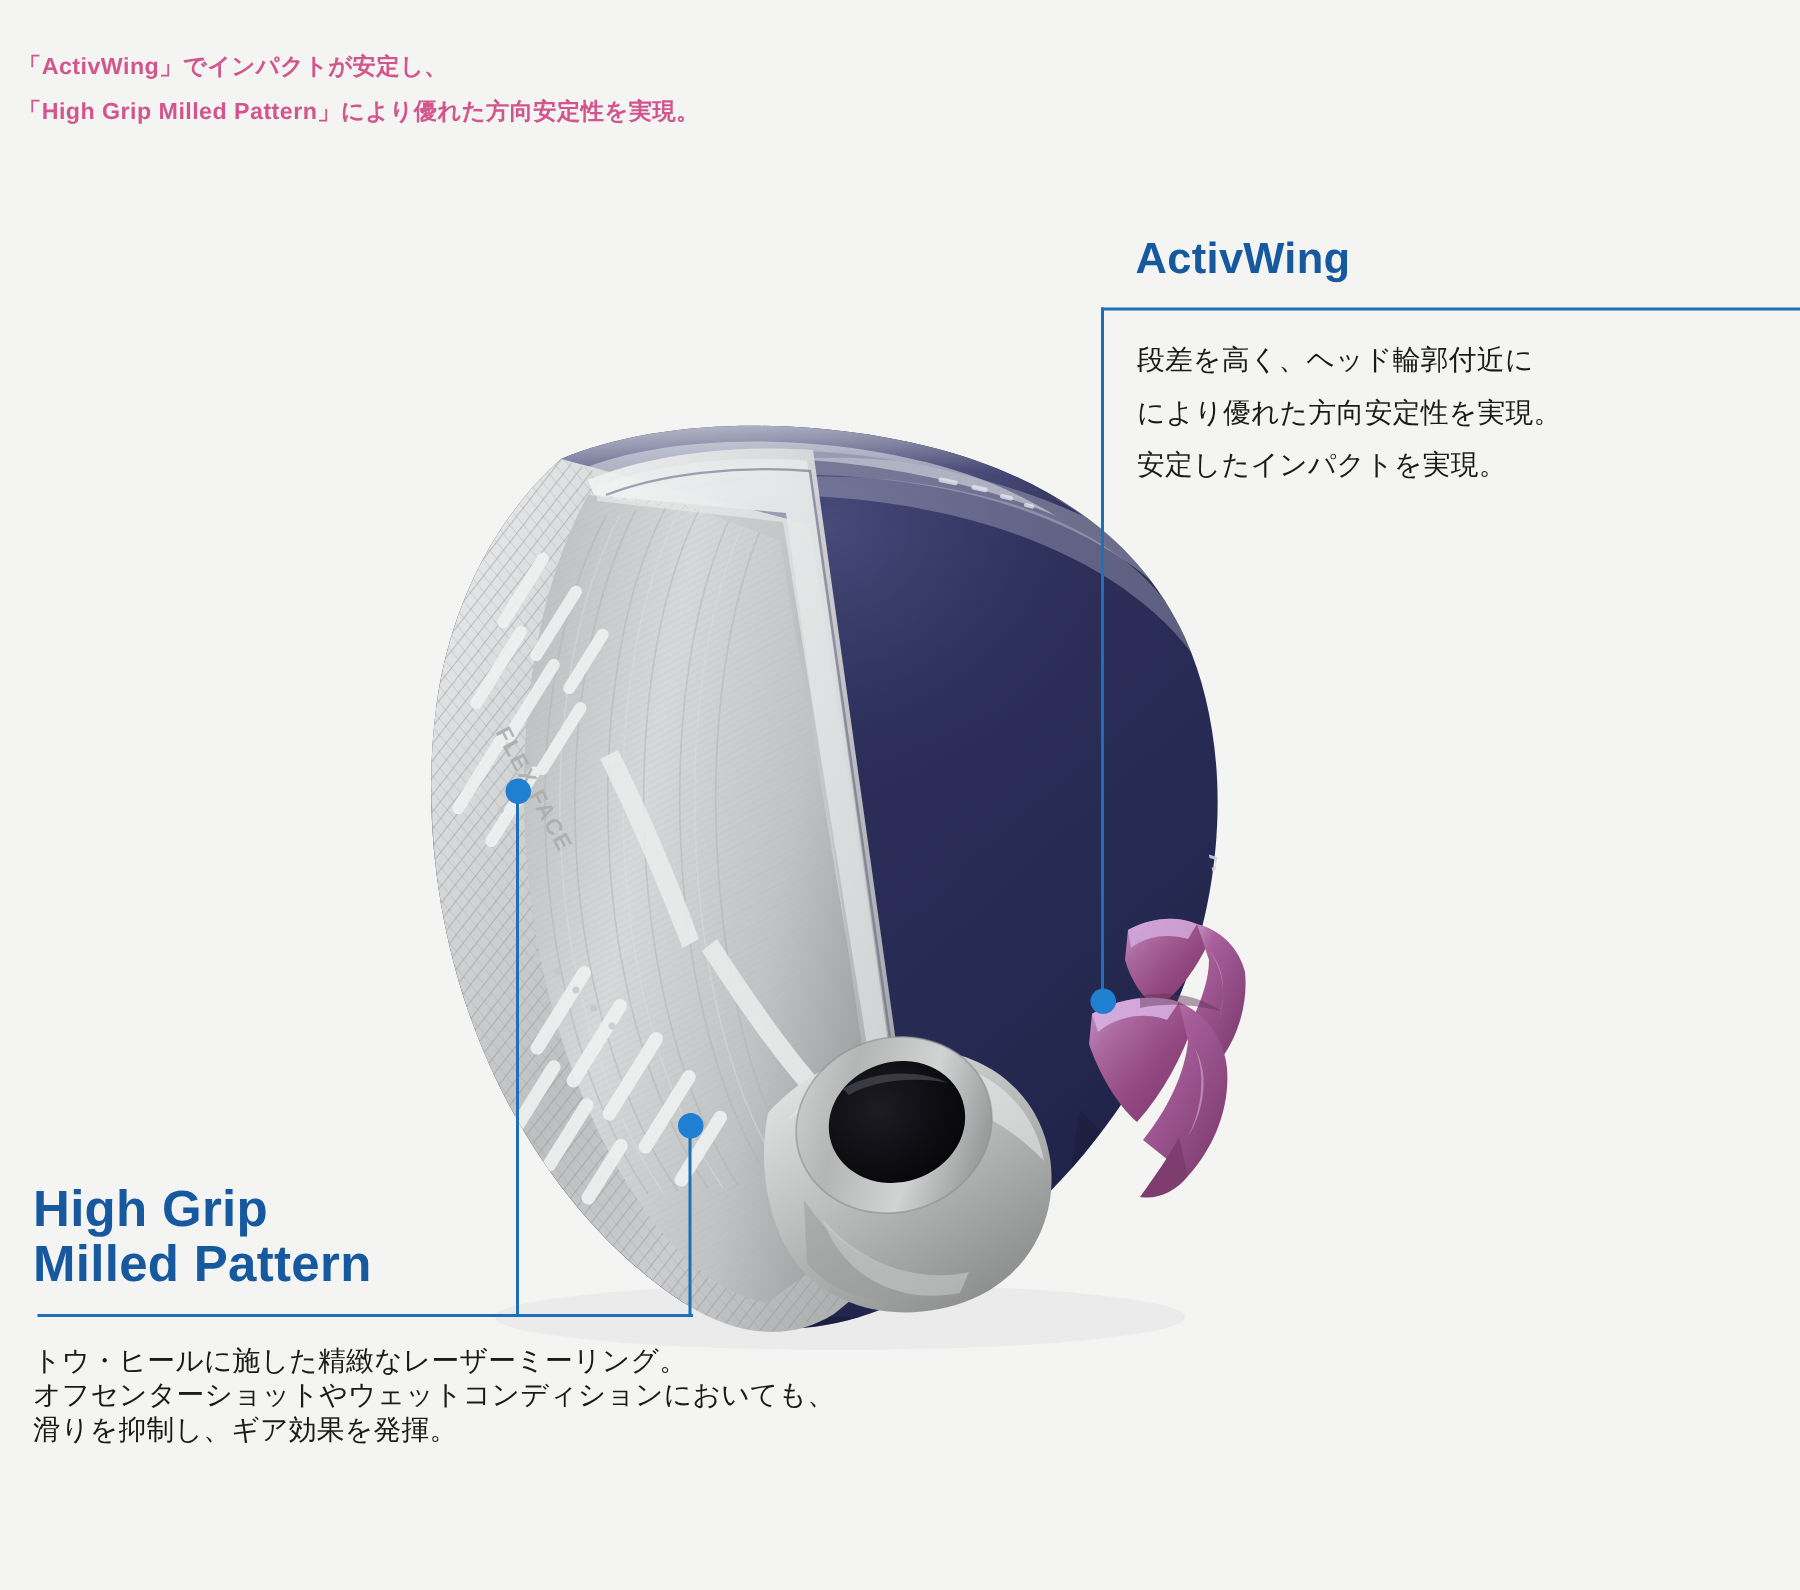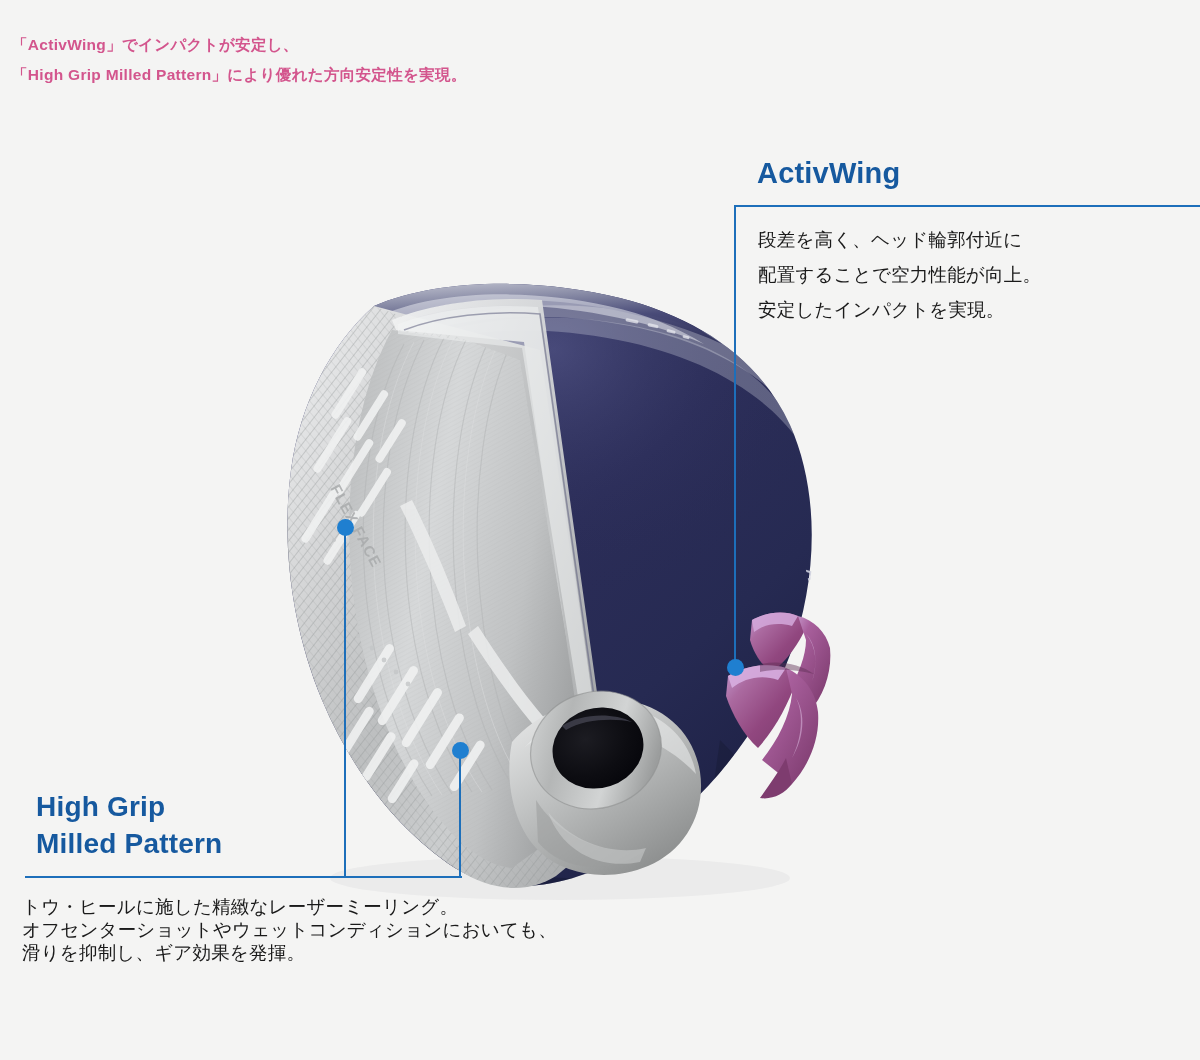--- a/index.html
+++ b/index.html
@@ -65,23 +65,23 @@
     color:#1a1a1a;
     font-size:18.5px;
     line-height:35px;
     letter-spacing:0.2px;
     white-space:pre-line;
   }
 
   
   .hg-title {
     position:absolute;
-    left:36px; top:788px;
+    left:22px; top:788px;
     color:#16599f;
-    font-size:28px;
+    font-size:34px;
     font-weight:bold;
     line-height:37px;
     letter-spacing:0.2px;
     white-space:pre-line;
   }
   .hg-rule-h {
     position:absolute;
     left:25px; top:876px;
     width:437px; height:2px;
     background:#1d6fba;
@@ -423,21 +423,21 @@
       <path d="M720,740 C760,780 790,820 800,860 L700,880 Z" fill="#14172f" opacity="0.35"></path>
     </g>
   </svg>
   </div>
 
   <div class="aw-title">ActivWing</div>
   <div class="aw-rule-h"></div>
   <div class="aw-rule-v"></div>
   <div class="aw-dot"></div>
   <div class="aw-body">段差を高く、ヘッド輪郭付近に
-配置することで空力性能が向上。
+により優れた方向安定性を実現。
 安定したインパクトを実現。</div>
 
   <div class="hg-title">High Grip
 Milled Pattern</div>
   <div class="hg-rule-h"></div>
   <div class="hg-rule-v1"></div>
   <div class="hg-rule-v2"></div>
   <div class="hg-dot1"></div>
   <div class="hg-dot2"></div>
   <div class="hg-body">トウ・ヒールに施した精緻なレーザーミーリング。

